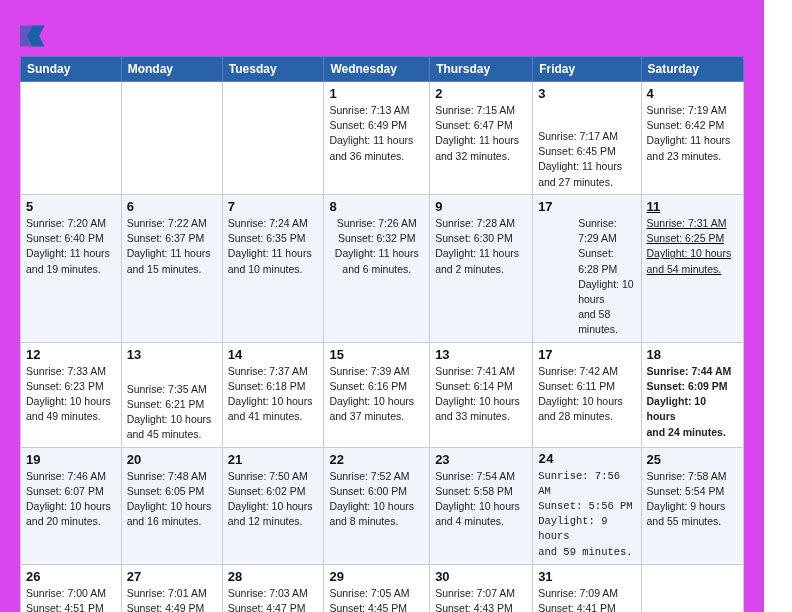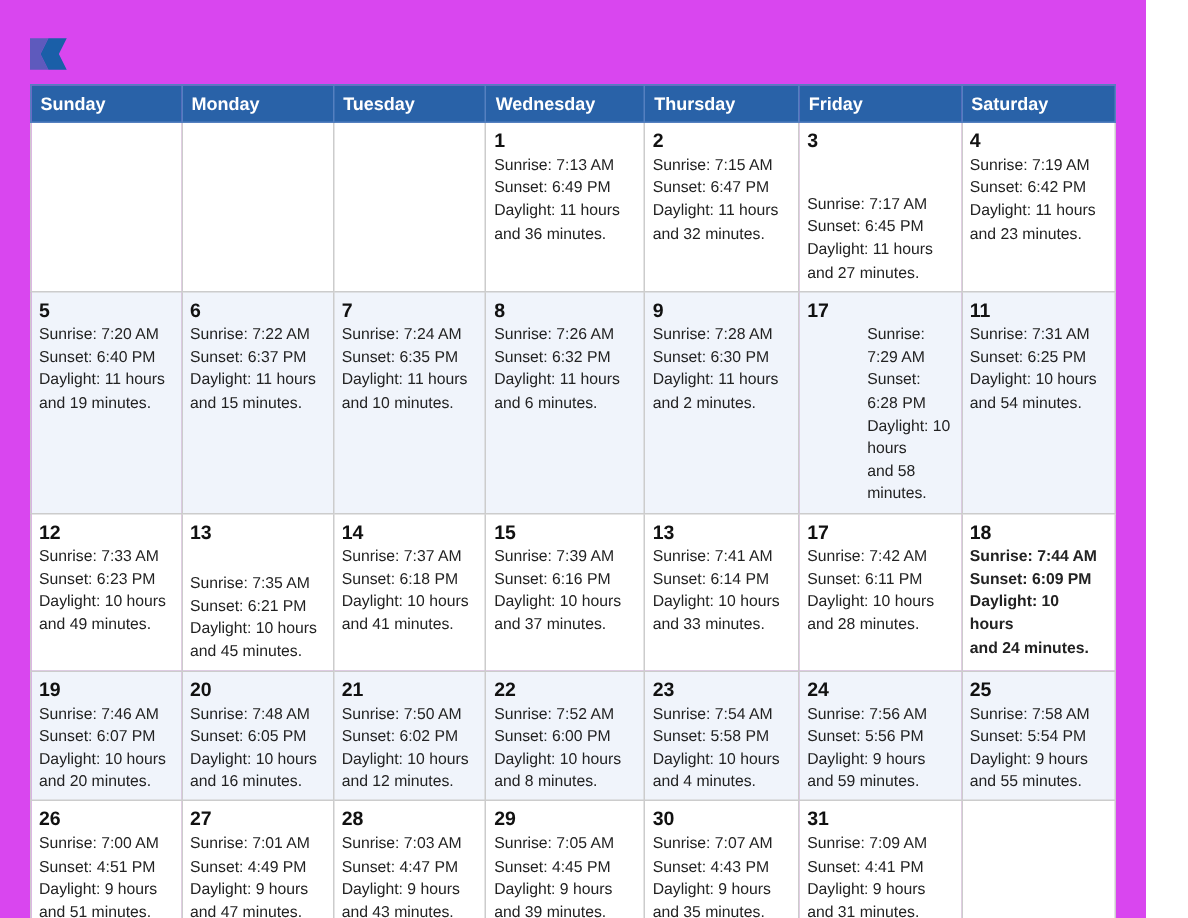--- a/index.html
+++ b/index.html
@@ -181,40 +181,40 @@
           </td>
           <td style="background: rgb(240, 244, 251);">
             <span class="day-num">7</span>
             <div class="day-info" style="white-space: pre-line;">Sunrise: 7:24 AM
 Sunset: 6:35 PM
 Daylight: 11 hours
 and 10 minutes.</div>
           </td>
           <td style="background: rgb(240, 244, 251);">
             <span class="day-num">8</span>
-            <div class="day-info" style="white-space: pre-line;">Sunrise: 7:26 AM
+            <div class="day-info" style="white-space: pre-line; text-align: center;">Sunrise: 7:26 AM
 Sunset: 6:32 PM
 Daylight: 11 hours
 and 6 minutes.</div>
           </td>
           <td style="background: rgb(240, 244, 251);">
             <span class="day-num">9</span>
             <div class="day-info" style="white-space: pre-line;">Sunrise: 7:28 AM
 Sunset: 6:30 PM
 Daylight: 11 hours
 and 2 minutes.</div>
           </td>
           <td style="background: rgb(240, 244, 251);">
             <span class="day-num">17</span>
             <div class="day-info" style="white-space: pre-line; margin-left: 40px;">Sunrise: 7:29 AM
 Sunset: 6:28 PM
 Daylight: 10 hours
 and 58 minutes.</div>
           </td>
-          <td style="background: rgb(240, 244, 251);">
+          <td style="background: rgb(240, 244, 251); text-decoration: underline;">
             <span class="day-num">11</span>
             <div class="day-info" style="white-space: pre-line;">Sunrise: 7:31 AM
 Sunset: 6:25 PM
 Daylight: 10 hours
 and 54 minutes.</div>
           </td>
         </tr>
         <tr>
           <td>
             <span class="day-num">12</span>
@@ -295,21 +295,21 @@
 Daylight: 10 hours
 and 8 minutes.</div>
           </td>
           <td style="background: rgb(240, 244, 251);">
             <span class="day-num">23</span>
             <div class="day-info" style="white-space: pre-line;">Sunrise: 7:54 AM
 Sunset: 5:58 PM
 Daylight: 10 hours
 and 4 minutes.</div>
           </td>
-          <td style="background: rgb(240, 244, 251);">
+          <td style="background: rgb(240, 244, 251); font-family: Liberation Mono, monospace;">
             <span class="day-num">24</span>
             <div class="day-info" style="white-space: pre-line;">Sunrise: 7:56 AM
 Sunset: 5:56 PM
 Daylight: 9 hours
 and 59 minutes.</div>
           </td>
           <td style="background: rgb(240, 244, 251);">
             <span class="day-num">25</span>
             <div class="day-info" style="white-space: pre-line;">Sunrise: 7:58 AM
 Sunset: 5:54 PM

